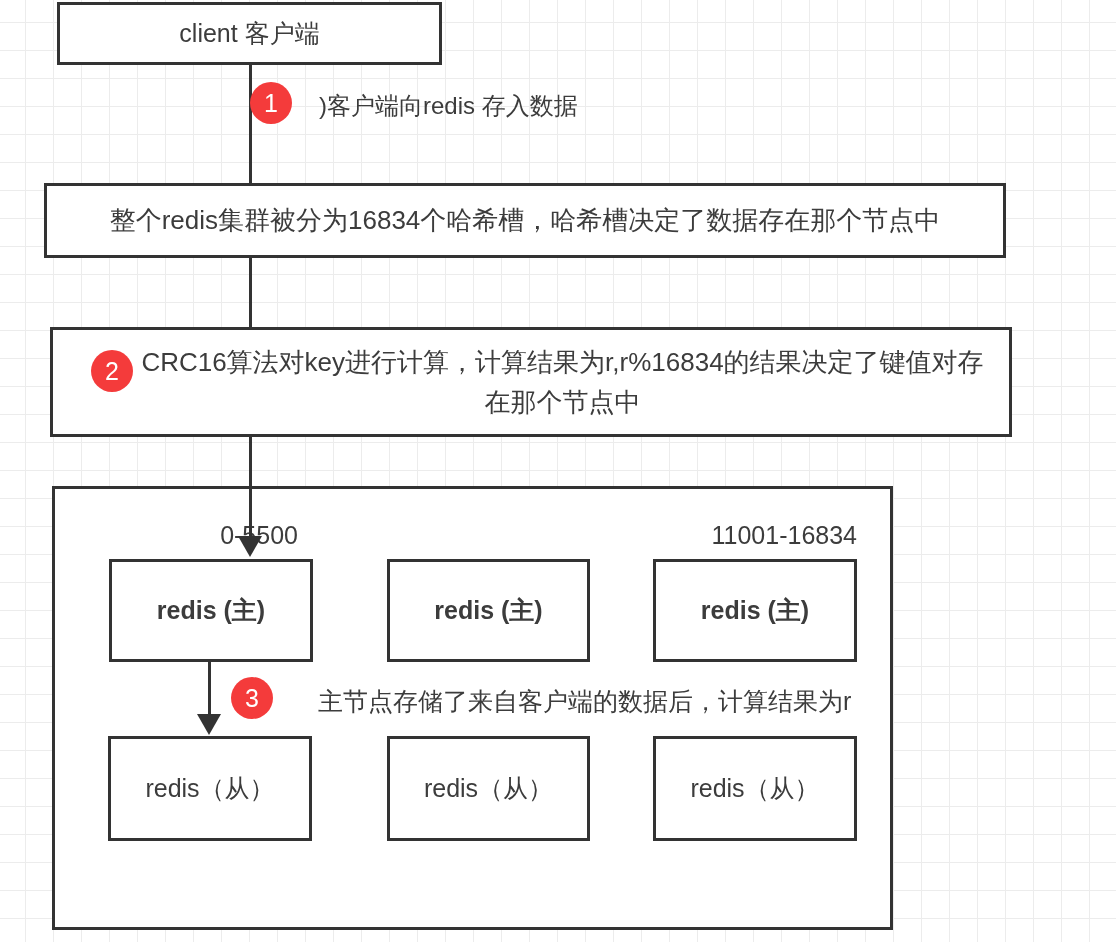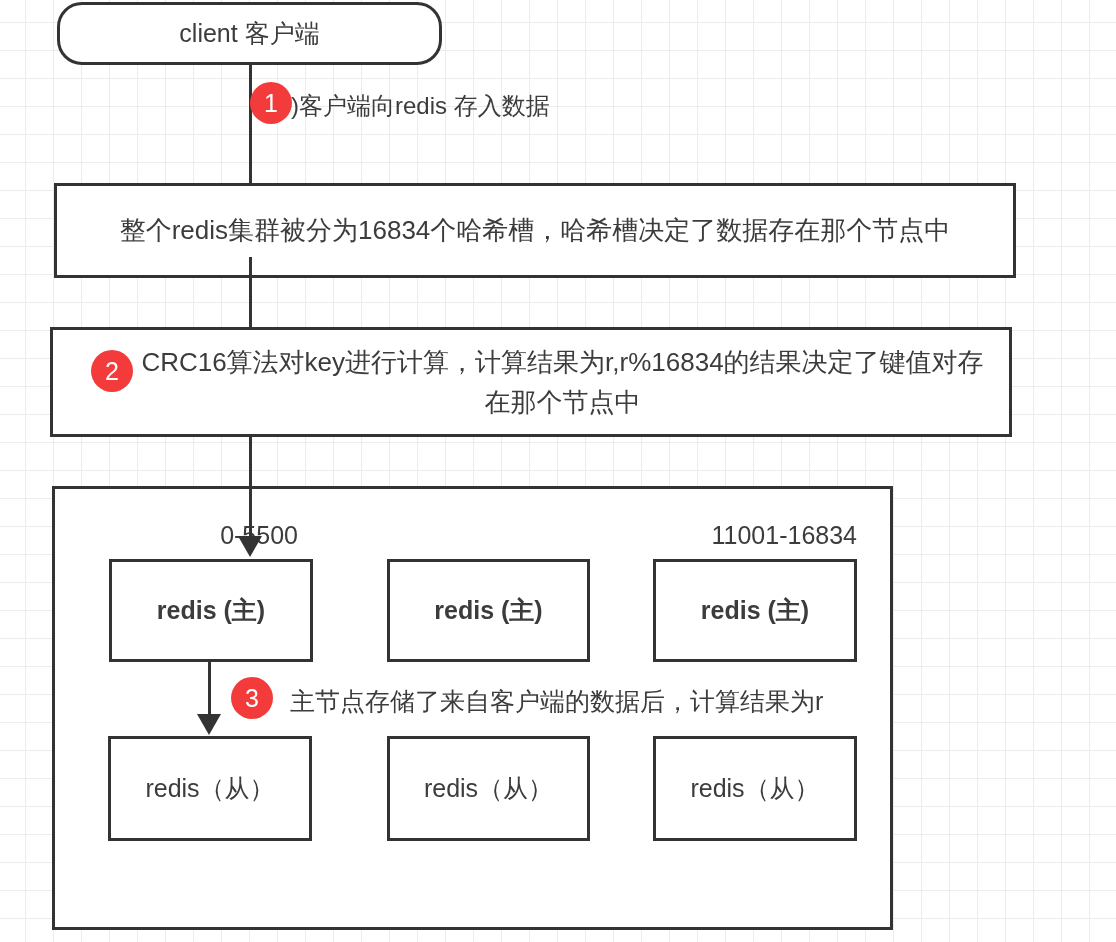--- a/index.html
+++ b/index.html
@@ -46,21 +46,21 @@
     width: 42px; height: 42px;
     border-radius: 50%;
     background: #f43b3b;
     color: #ffffff;
     font-size: 25px;
     line-height: 42px;
     text-align: center;
     z-index: 6;
   }
 
-  .note { position: absolute; font-size: 24px; color: #3c3c3c; white-space: nowrap; }
+  .note { position: absolute; font-size: 24px; color: #3c3c3c; white-space: nowrap; margin-left: 28px; }
 
   .slot-label {
     position: absolute;
     top: 520px; height: 30px;
     line-height: 30px;
     font-size: 25px;
     text-align: right;
     color: #3c3c3c;
     z-index: 3;
   }
@@ -71,22 +71,22 @@
     width: 841px; height: 444px;
     background: #ffffff;
     border: 3px solid #333333;
     z-index: 1;
   }
 
   .small-node { z-index: 3; font-size: 25px; }
   .master { top: 559px; height: 103px; font-weight: bold; }
   .slave  { top: 736px; height: 105px; align-items: center; }
 
-  .node-client { left: 57px; top: 2px; width: 385px; height: 63px; font-size: 25px; z-index: 3; border-radius: 25px; }
-  .node-hash   { left: 54px; top: 183px; width: 962px; height: 95px; font-size: 26px; z-index: 3; }
+  .node-client { left: 57px; top: 2px; width: 385px; height: 63px; font-size: 25px; z-index: 3; }
+  .node-hash   { left: 44px; top: 183px; width: 962px; height: 75px; font-size: 26px; z-index: 3; }
   .node-crc    { left: 50px; top: 327px; width: 962px; height: 110px; z-index: 3; }
 
   .crc-text {
     position: absolute;
     left: 140px; top: 342px;
     width: 845px;
     font-size: 26px;
     line-height: 40px;
     text-align: center;
     color: #3c3c3c;

